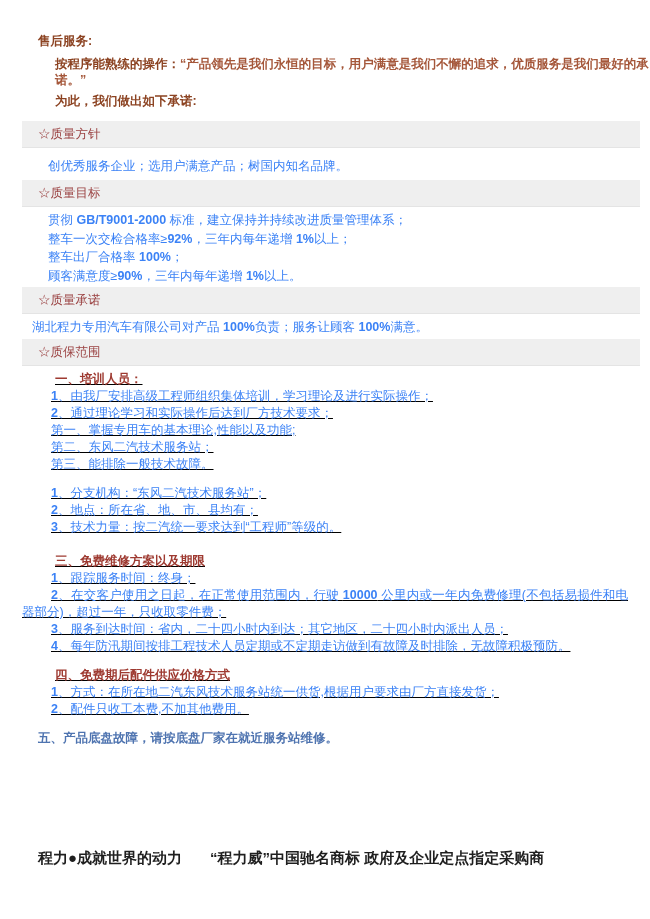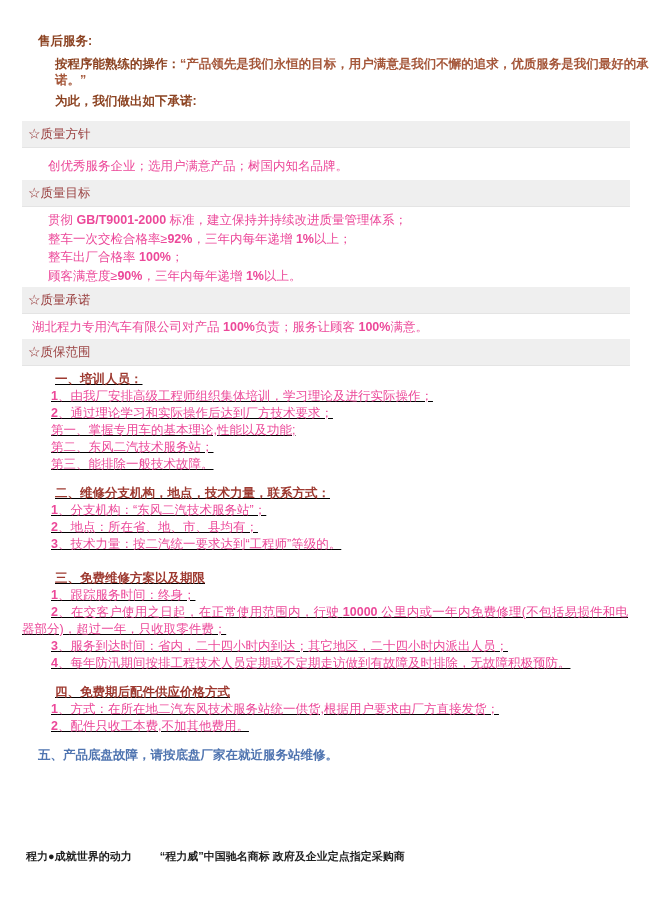--- a/index.html
+++ b/index.html
@@ -27,27 +27,27 @@
     margin:5px 0 12px 55px;
     font-weight:700;
     color:#8c4322;
     line-height:16px;
   }
   .bar{
     margin:0 0 0 22px;
     width:602px;
     height:26px;
     line-height:26px;
-    padding-left:6px;
+    padding-left:16px;
     background:#efefef;
     border-bottom:1px solid #e4e4e4;
     color:#9b4343;
     font-size:12.5px;
   }
-  .blue{color:#ec4899;}
+  .blue{color:#3b82f6;}
   .sec1-para{margin:10px 0 5px 48px;line-height:17px;}
   .sec2{margin:4px 0 2px 0;}
   .sec2 p{margin:0 8px 0 48px;line-height:18.5px;}
   .sec3-para{margin:5px 0 3px 32px;line-height:17px;}
   .groups{margin:0;}
   .group{margin:5px 0 12px 0;text-decoration:underline;}
   .group.gap-lg{margin-bottom:17px;}
   .group-title{
     margin:0 0 0 55px;
     line-height:17px;
@@ -65,24 +65,24 @@
     text-align:justify;
   }
   .closing{
     margin:9px 0 0 38px;
     line-height:17px;
     font-weight:700;
     color:#4f74b0;
   }
   .footer{
     position:absolute;
-    left:26px;top:849px;
+    left:38px;top:849px;
     font-weight:700;
     color:#1f1f1f;
-    font-size:11px;
+    font-size:15px;
   }
   .footer .right{margin-left:28px;}
   p{padding:0;}
 </style>
 </head>
 <body>
 
 <div class="page">
 
   <div class="doc-title">售后服务:</div>
@@ -112,21 +112,20 @@
     <div class="group">
       <div class="group-title">一、培训人员：</div>
       <p class="blue item latin-bold"><b>1</b>、由我厂安排高级工程师组织集体培训，学习理论及进行实际操作；</p>
       <p class="blue item latin-bold"><b>2</b>、通过理论学习和实际操作后达到厂方技术要求；</p>
       <p class="blue item latin-bold">第一、掌握专用车的基本理论,性能以及功能;</p>
       <p class="blue item latin-bold">第二、东风二汽技术服务站；</p>
       <p class="blue item latin-bold">第三、能排除一般技术故障。</p>
     </div>
 
     <div class="group gap-lg">
-      <div class="group-title">二、维修分支机构，地点，技术力量，联系方式：</div>
       <p class="blue item latin-bold"><b>1</b>、分支机构：“东风二汽技术服务站”；</p>
       <p class="blue item latin-bold"><b>2</b>、地点：所在省、地、市、县均有；</p>
       <p class="blue item latin-bold"><b>3</b>、技术力量：按二汽统一要求达到“工程师”等级的。</p>
     </div>
 
     <div class="group">
       <div class="group-title">三、免费维修方案以及期限</div>
       <p class="blue item latin-bold"><b>1</b>、跟踪服务时间：终身；</p>
       <p class="blue item wrap latin-bold"><b>2</b>、在交客户使用之日起，在正常使用范围内，行驶 <b>10000</b> 公里内或一年内免费修理(不包括易损件和电器部分)，超过一年，只收取零件费；</p>
       <p class="blue item latin-bold"><b>3</b>、服务到达时间：省内，二十四小时内到达；其它地区，二十四小时内派出人员；</p>

